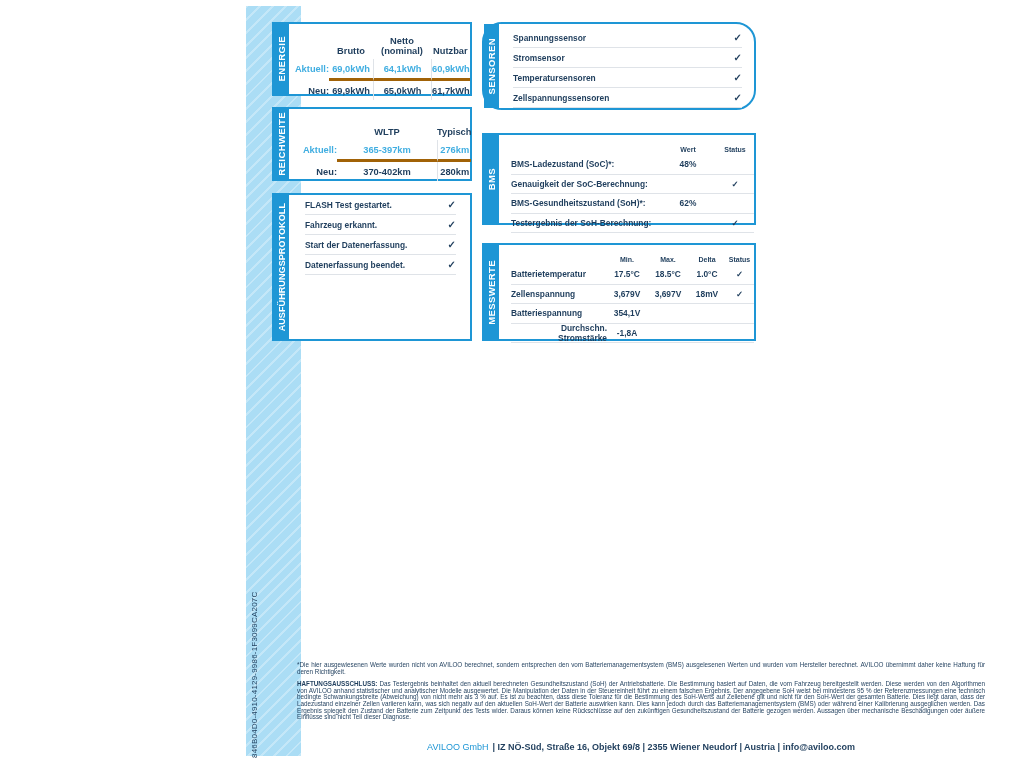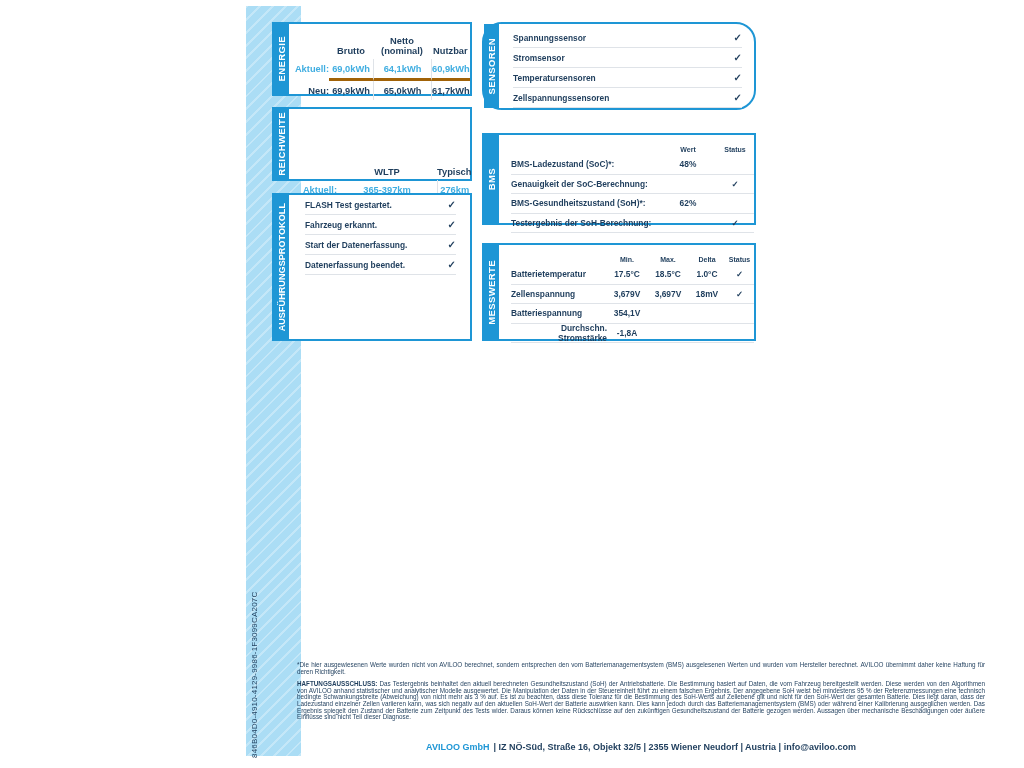--- a/index.html
+++ b/index.html
@@ -19,21 +19,21 @@
     font-size:8px;letter-spacing:.2px;color:#1e3d5c;white-space:nowrap;
   }
   
   .panel{position:absolute;display:flex;border:2px solid #1e96d5;background:#fff;box-sizing:border-box;}
   .tab{width:15px;flex:none;background:#1e96d5;border-right:2px solid #ffffff;display:flex;align-items:center;justify-content:center;}
   .tabtext{writing-mode:vertical-rl;transform:rotate(180deg);color:#ffffff;font-weight:bold;font-size:9.5px;letter-spacing:.4px;white-space:nowrap;}
   .content{flex:1;position:relative;box-sizing:border-box;}
   .check{font-weight:bold;font-size:10px;color:#1e3d5c;}
   
   .egrid{display:grid;grid-template-columns:38px 44px 58px 1fr;padding:2px 8px 0 0;}
-  .rgrid{display:grid;grid-template-columns:46px 100px 1fr;padding:10px 8px 0 0;margin-top:40px;}
+  .rgrid{display:grid;grid-template-columns:46px 100px 1fr;padding:10px 8px 0 0;}
   .cell{display:flex;align-items:center;justify-content:center;font-size:9.3px;font-weight:600;}
   .cell.h{font-weight:bold;height:30px;align-items:flex-end;padding-bottom:3px;text-align:center;line-height:1.1;}
   .rgrid .cell.h{height:18px;}
   .cell.lab{justify-content:flex-end;}
   .cell.d{height:19px;}
   .blue{color:#41aee1;}
   .sepl{border-left:1px solid #dfe3e8;}
   .sepb{border-bottom:3px solid #a16207;}
   
   .prot{padding:0 14px;}
@@ -50,21 +50,21 @@
   .hcell{display:flex;align-items:flex-end;justify-content:center;height:16px;font-size:7px;font-weight:600;color:#1e3d5c;padding-bottom:2px;}
   .bcell{display:flex;align-items:center;height:18.5px;font-size:8.4px;font-weight:600;border-bottom:1px solid #dfe3e8;text-align:right;}
   .bcell.c{justify-content:center;}
   
   .mwg{display:grid;grid-template-columns:96px 40px 42px 36px 1fr;padding:2px 0 0 10px;}
   
   .disclaimer{position:absolute;left:297px;top:662px;width:688px;font-size:6.3px;line-height:6.6px;text-align:justify;color:#1e3d5c;}
   .disclaimer p{margin:0 0 6px 0;}
   .disclaimer b{margin-right:2px;}
   .footer{position:absolute;left:297px;top:742px;width:688px;text-align:center;font-size:9px;font-weight:600;color:#1e3d5c;}
-  .footer .brand{color:#1e96d5;font-weight:bold;margin-right:4px;}
+  .footer .brand{color:#1e96d5;font-weight:normal;margin-right:4px;}
 </style>
 </head>
 <body>
 
 <div class="band"></div>
 <div class="docid">846B04D0-4910-4129-9986-1F3099CA207C</div>
 
 <div class="panel" style="left:272px;top:22px;width:200px;height:74px;">
   <div class="tab">
     <span class="tabtext">ENERGIE</span>
@@ -225,14 +225,14 @@
     </div>
   </div>
 </div>
 
 <div class="disclaimer">
   <p>*Die hier ausgewiesenen Werte wurden nicht von AVILOO berechnet, sondern entsprechen den vom Batteriemanagementsystem (BMS) ausgelesenen Werten und wurden vom Hersteller berechnet. AVILOO übernimmt daher keine Haftung für deren Richtigkeit.</p>
   <p><b>HAFTUNGSAUSSCHLUSS:</b><span>Das Testergebnis beinhaltet den aktuell berechneten Gesundheitszustand (SoH) der Antriebsbatterie. Die Bestimmung basiert auf Daten, die vom Fahrzeug bereitgestellt werden. Diese werden von den Algorithmen von AVILOO anhand statistischer und analytischer Modelle ausgewertet. Die Manipulation der Daten in der Steuereinheit führt zu einem falschen Ergebnis. Der angegebene SoH weist bei mindestens 95 % der Referenzmessungen eine technisch bedingte Schwankungsbreite (Abweichung) von nicht mehr als 3 % auf. Es ist zu beachten, dass diese Toleranz für die Bestimmung des SoH-Werts auf Zellebene gilt und nicht für den SoH-Wert der gesamten Batterie. Dies liegt daran, dass der Ladezustand einzelner Zellen variieren kann, was sich negativ auf den aktuellen SoH-Wert der Batterie auswirken kann. Dies kann jedoch durch das Batteriemanagementsystem (BMS) oder während einer Kalibrierung ausgeglichen werden. Das Ergebnis spiegelt den Zustand der Batterie zum Zeitpunkt des Tests wider. Daraus können keine Rückschlüsse auf den zukünftigen Gesundheitszustand der Batterie gezogen werden. Aussagen über mechanische Beschädigungen oder äußere Einflüsse sind nicht Teil dieser Diagnose.</span></p>
 </div>
 
 <div class="footer">
-  <span class="brand">AVILOO GmbH</span><span>|  IZ NÖ-Süd, Straße 16, Objekt 32/5  |  2355 Wiener Neudorf  |  Austria  |  info@aviloo.com</span>
+  <span class="brand">AVILOO GmbH</span><span>|  IZ NÖ-Süd, Straße 16, Objekt 69/8  |  2355 Wiener Neudorf  |  Austria  |  info@aviloo.com</span>
 </div>
 
 </body></html>

